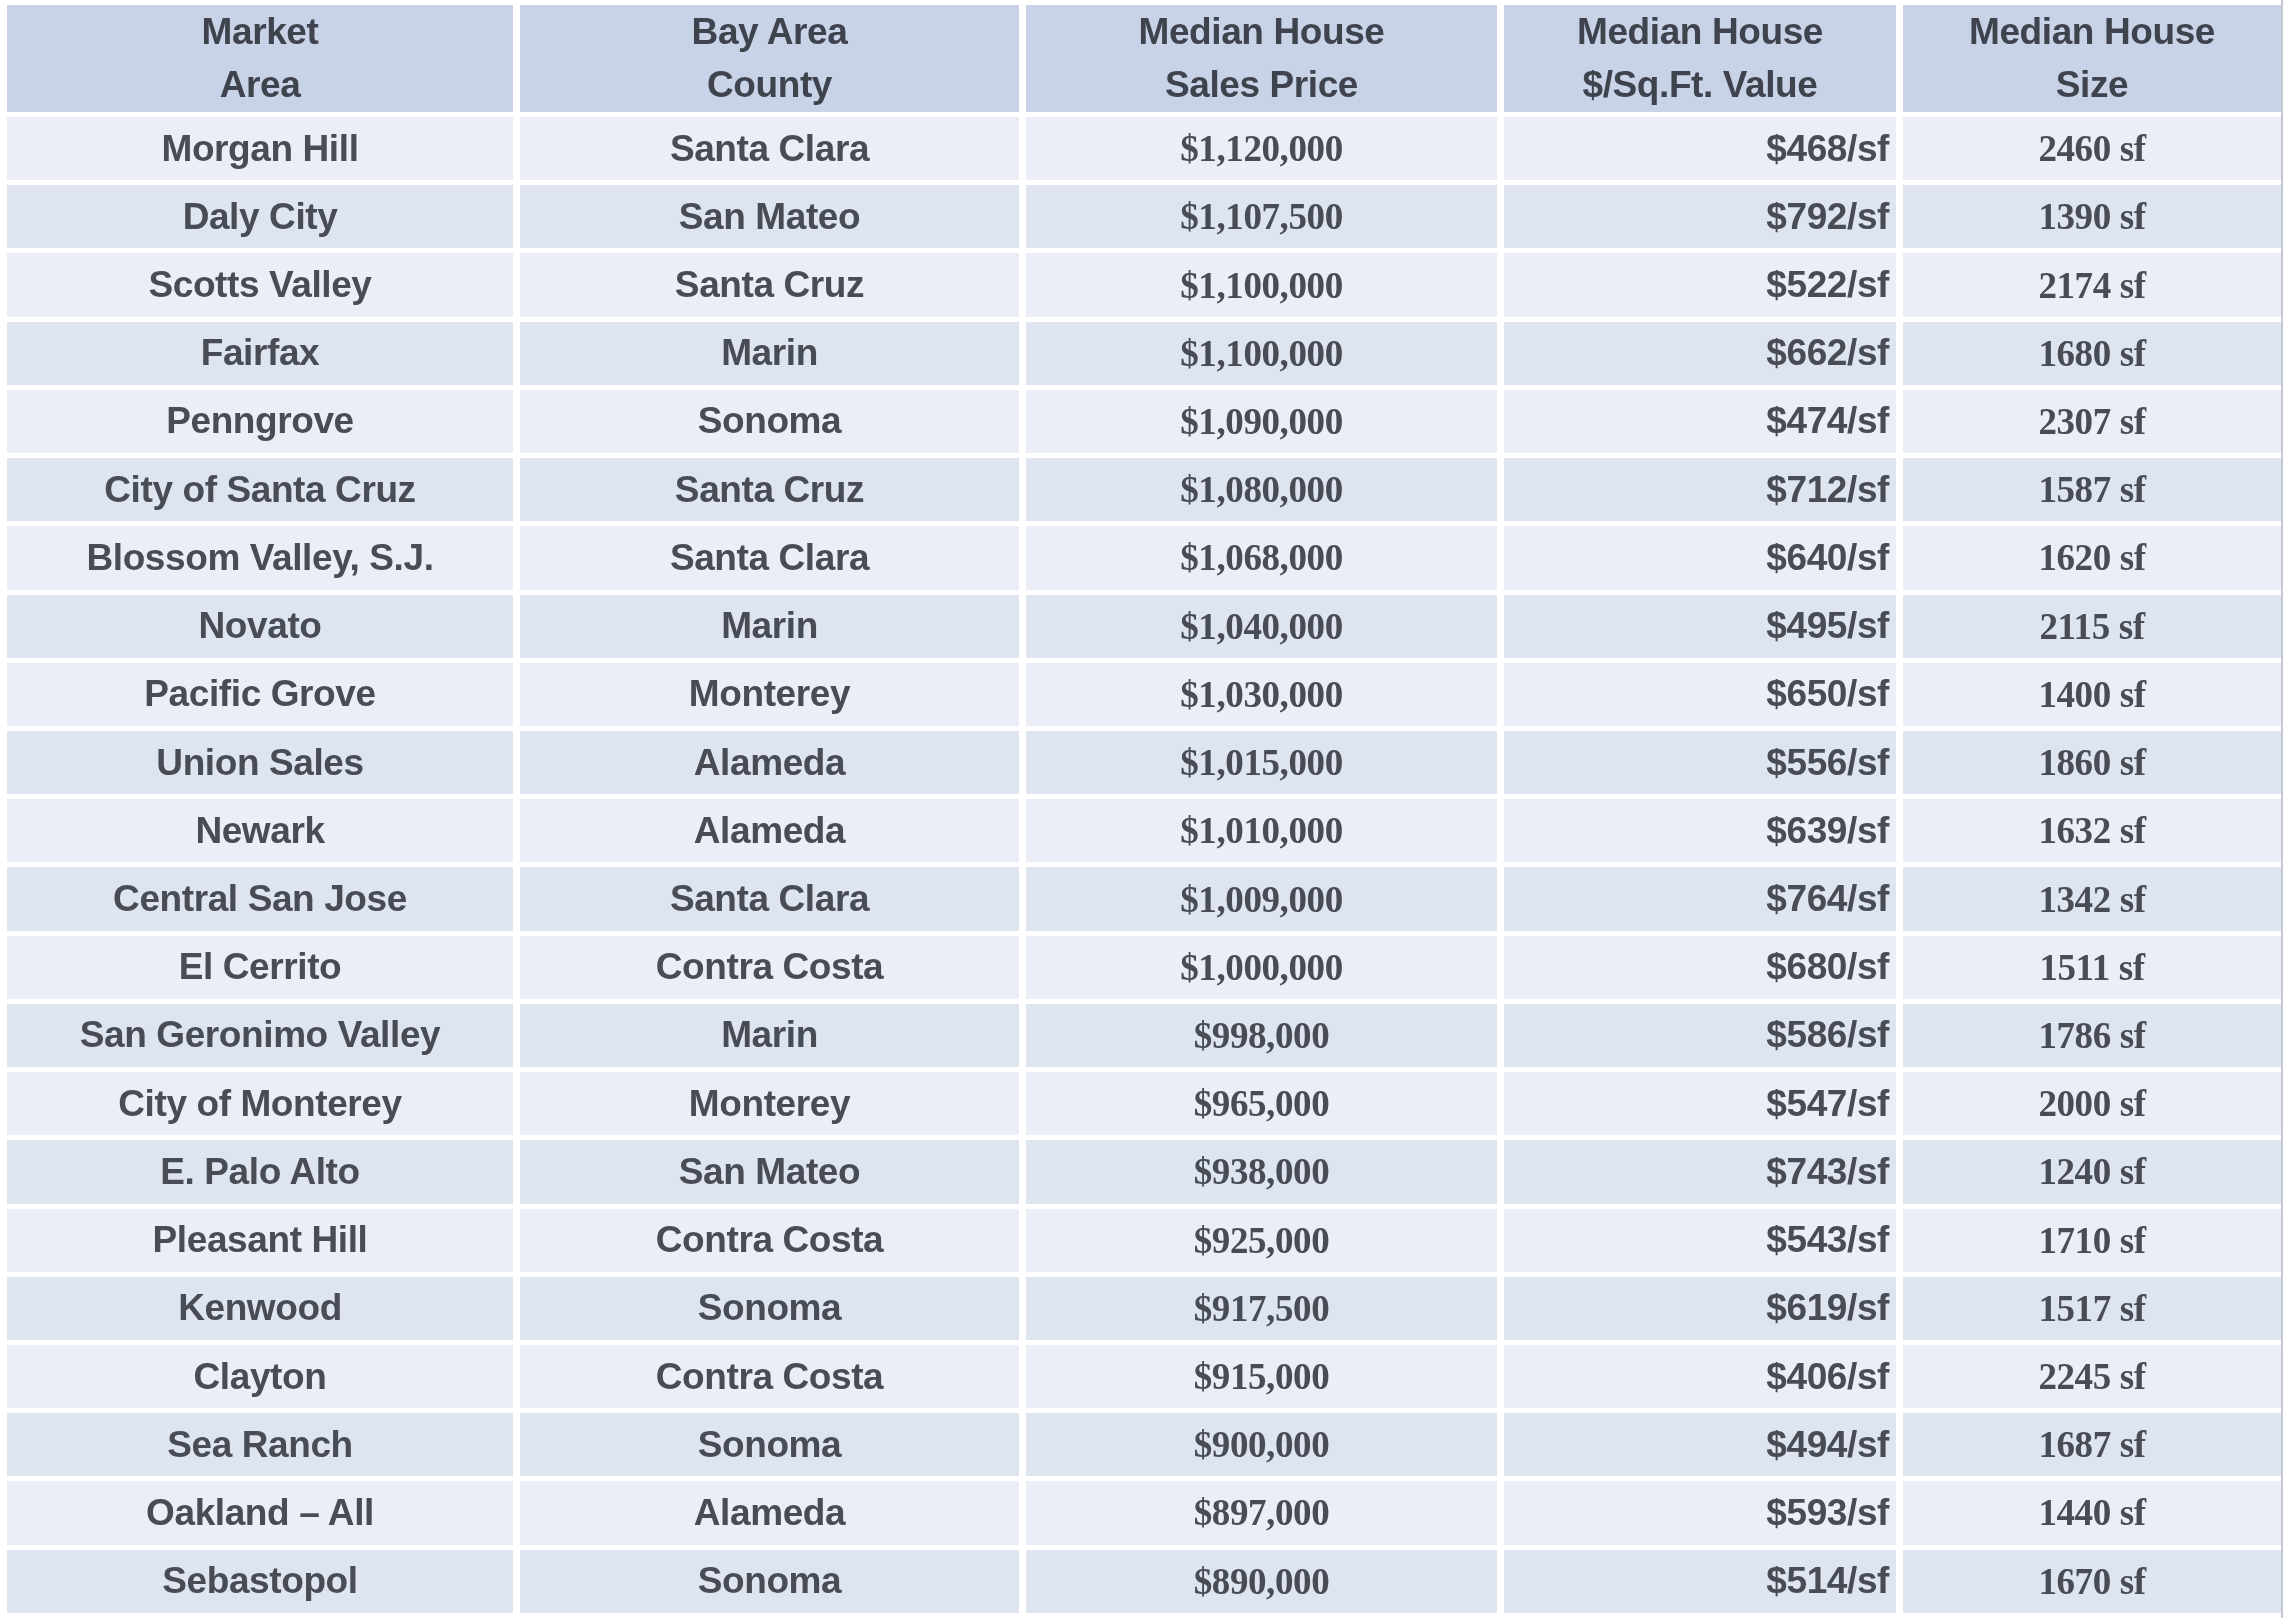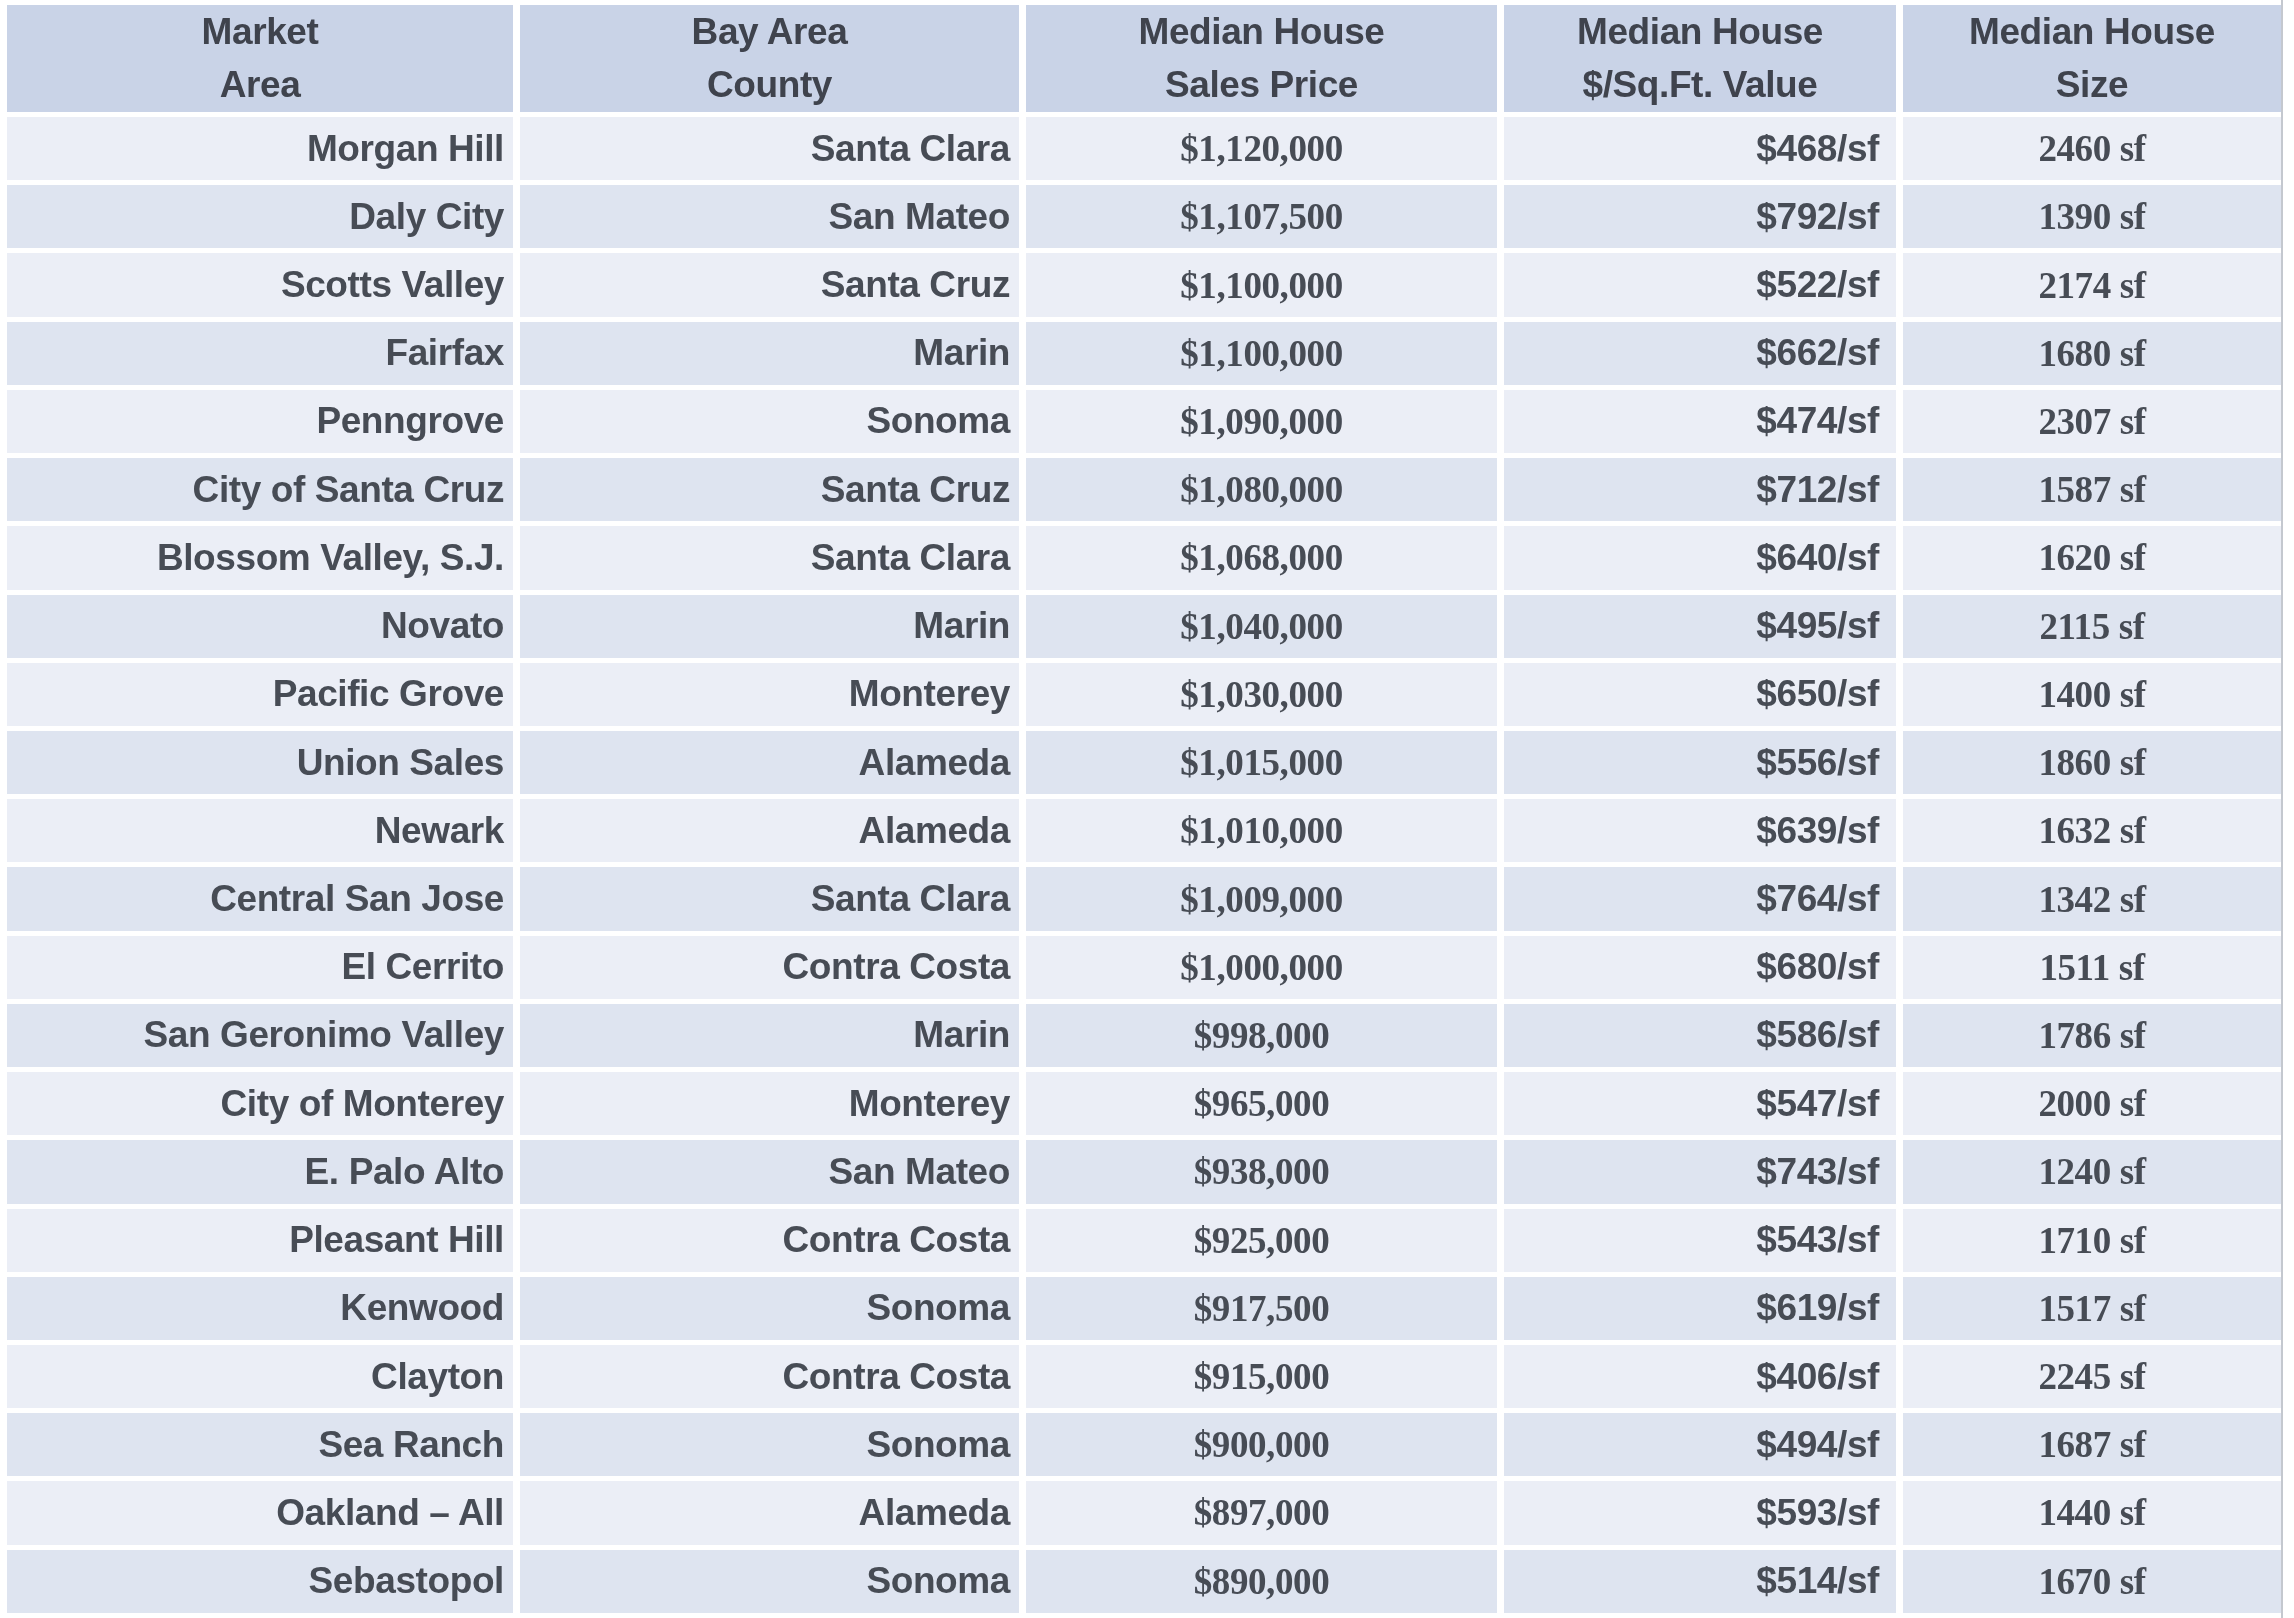--- a/index.html
+++ b/index.html
@@ -39,23 +39,23 @@
   td{
     height:54px;
     font-size:37px;font-weight:bold;letter-spacing:-0.4px;
     color:var(--body-text);
     vertical-align:middle;
     padding:0 9px;
     overflow:hidden;
   }
   tbody tr:nth-child(odd) td{background:var(--row-light);}
   tbody tr:nth-child(even) td{background:var(--row-dark);}
-  td:nth-child(1),td:nth-child(2){text-align:right;}
+  td:nth-child(1),td:nth-child(2){text-align:center;}
   td:nth-child(3),td:nth-child(5){text-align:center;font-family:Liberation Serif, serif;}
-  td:nth-child(4){text-align:right;padding-right:17px;}
+  td:nth-child(4){text-align:right;padding-right:7px;}
   .right-edge{
     position:absolute;top:0;left:2281px;width:1.8px;height:1618px;
     background:#c4c8cf;
   }
 </style>
 </head>
 <body>
 
 <table>
   <colgroup>

